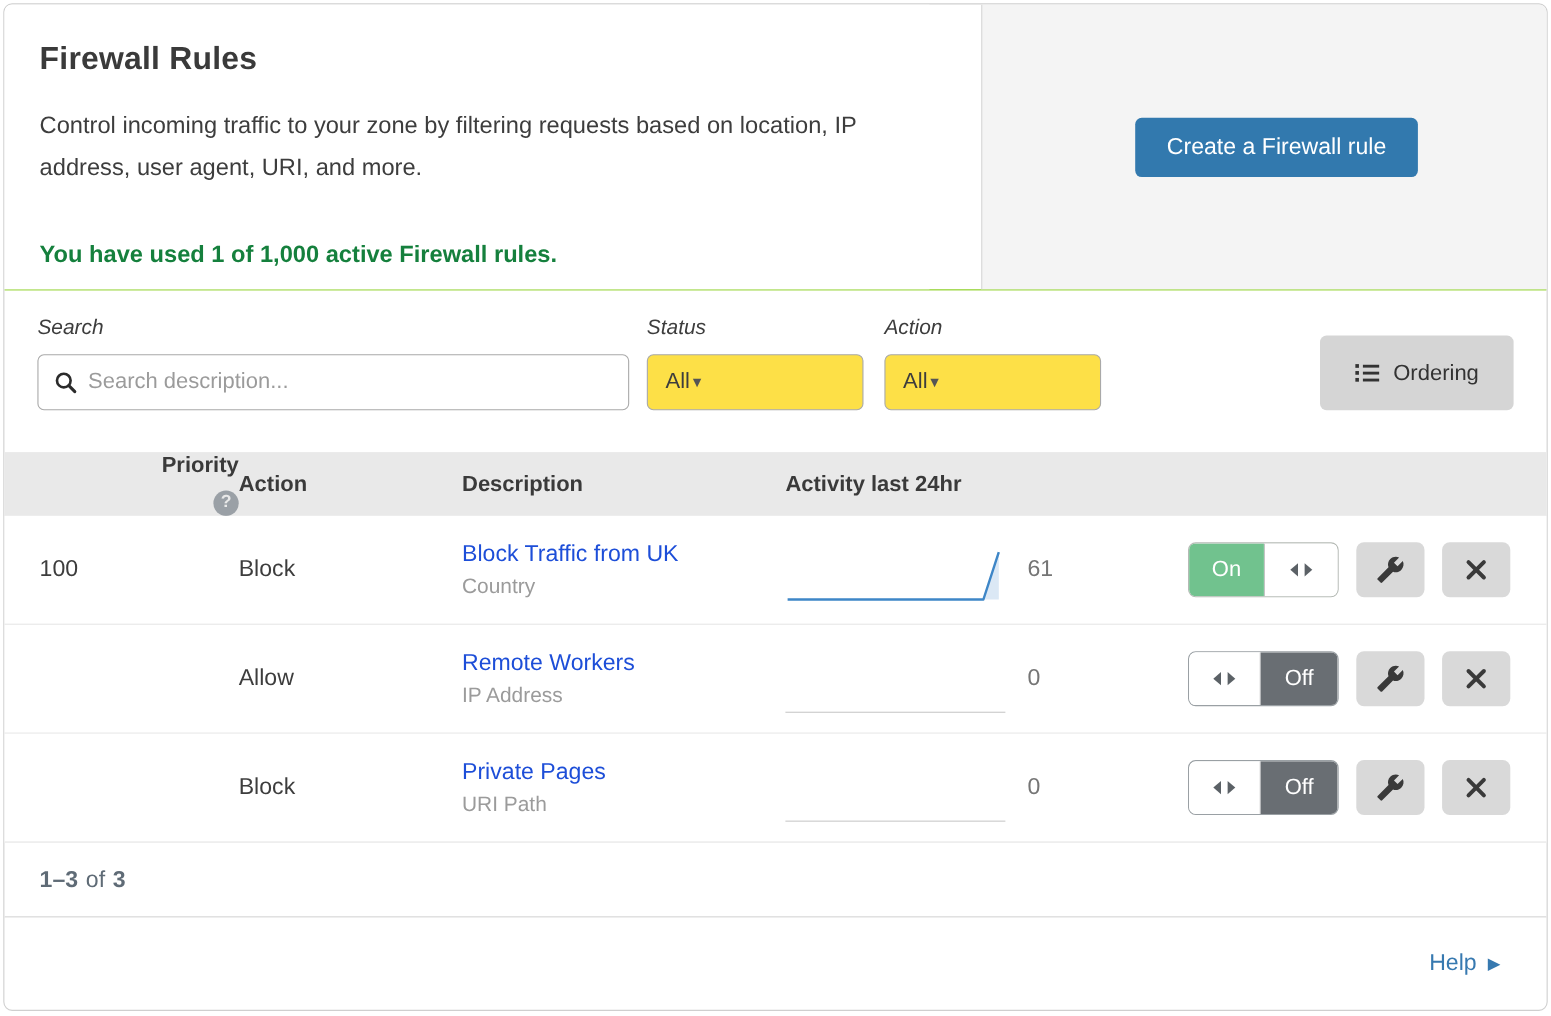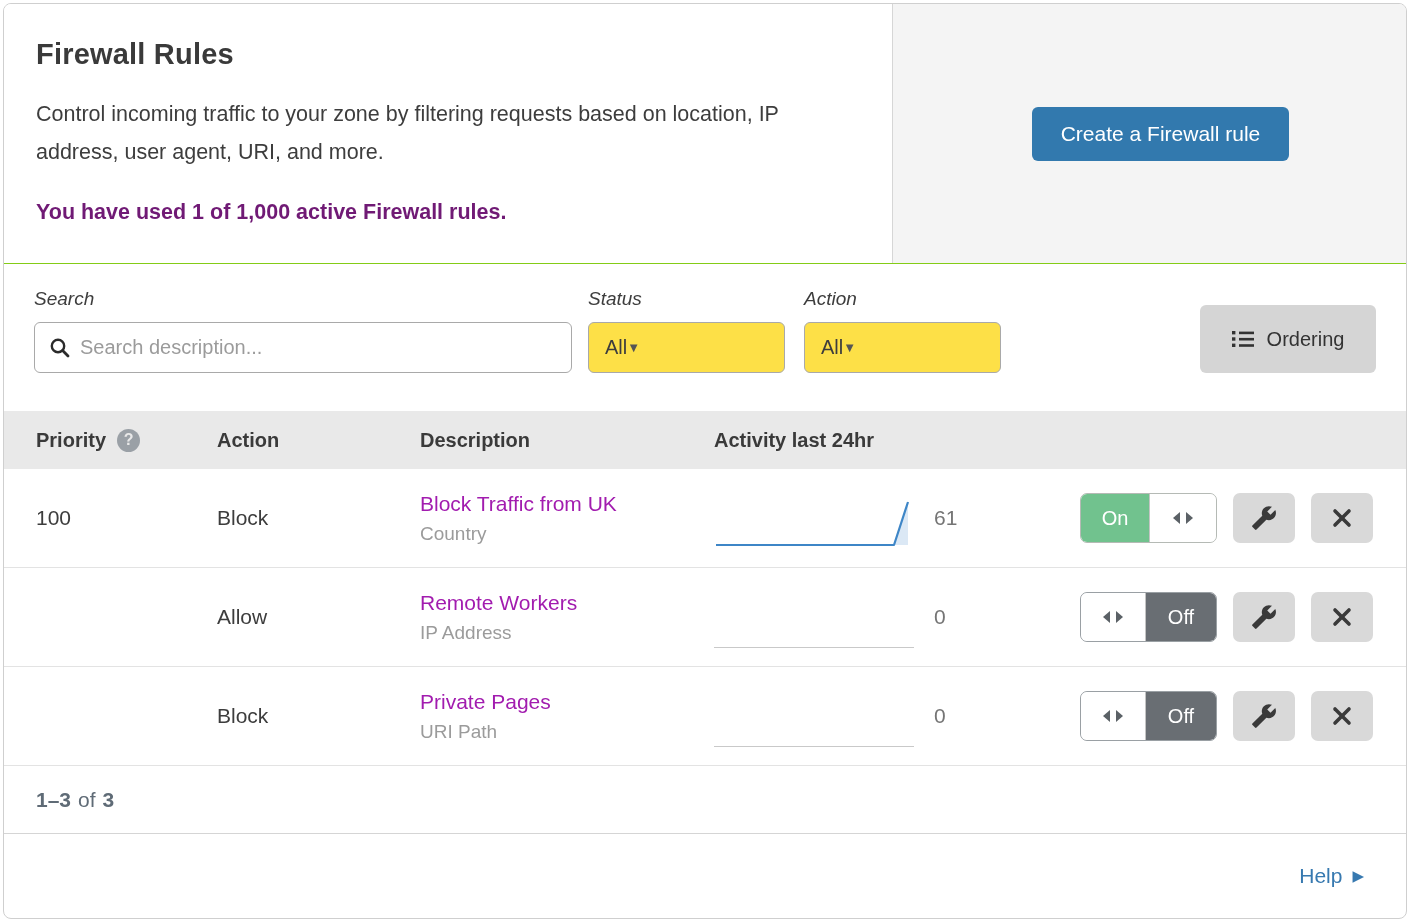--- a/index.html
+++ b/index.html
@@ -15,21 +15,21 @@
 
   
   .header { display: flex; height: 260px; border-bottom: 1px solid #84cc16; flex: none; gap: 47px; }
   .header-left { width: 841px; padding: 34px 36px 0 32px; background: #fff; }
   .header-right {
     flex: 1; background: #f4f4f4; border-left: 1px solid #d6d6d6;
     display: flex; align-items: center; justify-content: center; padding-left: 22px;
   }
   .page-title { font-size: 29px; font-weight: bold; color: #3a3a3a; letter-spacing: .2px; }
   .page-desc { margin-top: 24px; font-size: 21.5px; line-height: 38px; color: #3d3d3d; max-width: 770px; }
-  .usage-note { margin-top: 29px; font-size: 21.5px; font-weight: bold; color: #701a75; }
+  .usage-note { margin-top: 48px; font-size: 21.5px; font-weight: bold; color: #15803d; }
   .create-btn {
     background: #3279ae; color: #fff; border: none; border-radius: 6px;
     font-family: "Liberation Sans", sans-serif;
     font-size: 21px; padding: 15px 29px; cursor: pointer;
   }
 
   
   .filters { display: flex; align-items: flex-end; padding: 24px 30px 38px 30px; flex: none; }
   .field-label { font-size: 19px; color: #3d3d3d; margin-bottom: 12px; font-style: italic; }
   .search-group { width: 538px; }
@@ -58,29 +58,29 @@
     font-size: 20px; color: #333; cursor: pointer;
   }
 
   
   .grid-row {
     display: grid;
     grid-template-columns: 181px 203px 294px 220px 90px 1fr;
     align-items: center; padding-left: 32px;
   }
   .thead { height: 58px; background: #e9e9e9; flex: none; font-weight: bold; font-size: 20px; color: #3a3a3a; }
-  .th-priority { display: flex; align-items: flex-end; gap: 11px; }
+  .th-priority { display: flex; align-items: flex-end; gap: 11px; flex-direction: column; }
   .help-circle {
     width: 23px; height: 23px; border-radius: 50%; background: #9aa0a6;
     color: #e9e9e9; font-size: 16px; font-weight: bold;
     display: flex; align-items: center; justify-content: center; cursor: pointer;
   }
   .trow { height: 99px; border-bottom: 1px solid #e3e3e3; background: #fff; flex: none; }
   .cell-text { font-size: 21px; color: #3d3d3d; }
-  .desc-main { font-size: 21px; color: #a21caf; }
+  .desc-main { font-size: 21px; color: #1d4ed8; }
   .desc-sub { font-size: 19px; color: #9b9b9b; margin-top: 7px; }
   .spark-cell { align-self: stretch; display: flex; align-items: flex-end; padding-bottom: 18px; }
   .flatline { width: 200px; border-bottom: 1px solid #c9c9c9; }
   .count { font-size: 21px; color: #757575; }
 
   .controls { display: flex; align-items: center; justify-content: flex-end; padding-right: 33px; gap: 16px; }
 
   .toggle {
     width: 137px; height: 50px; border-radius: 7px; display: flex; overflow: hidden;
     border: 1px solid #b5bab5; background: #fff; cursor: pointer; flex: none;

